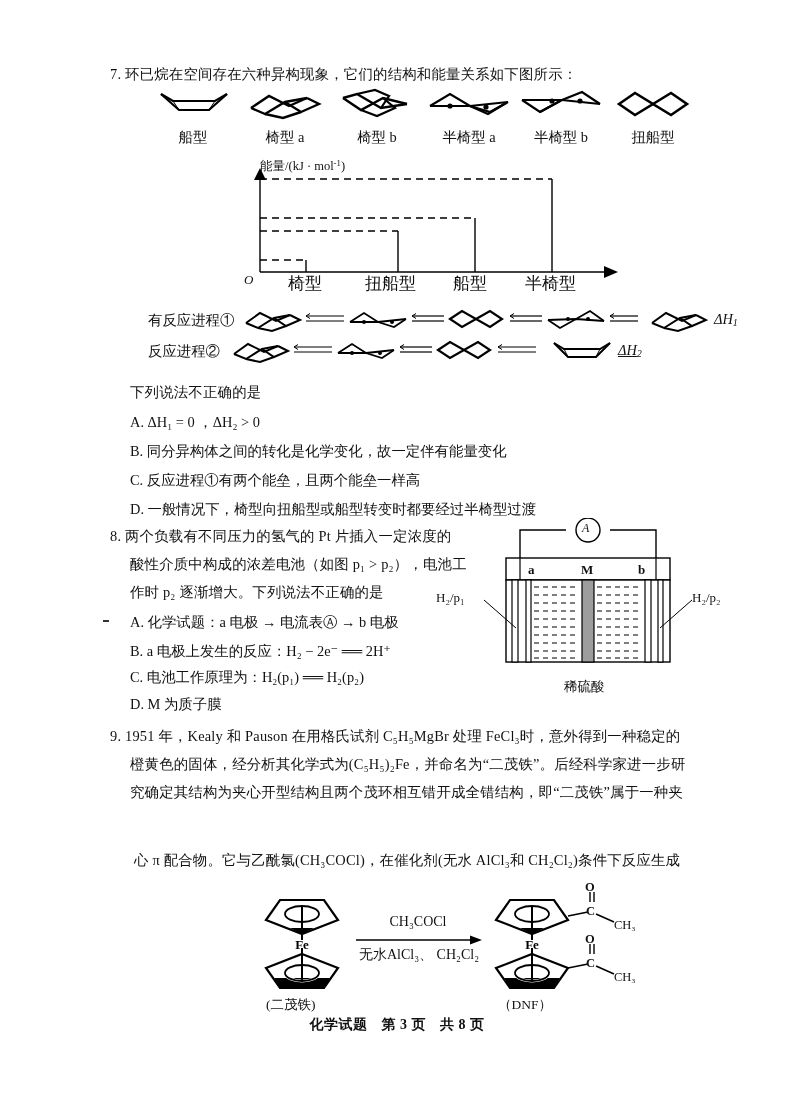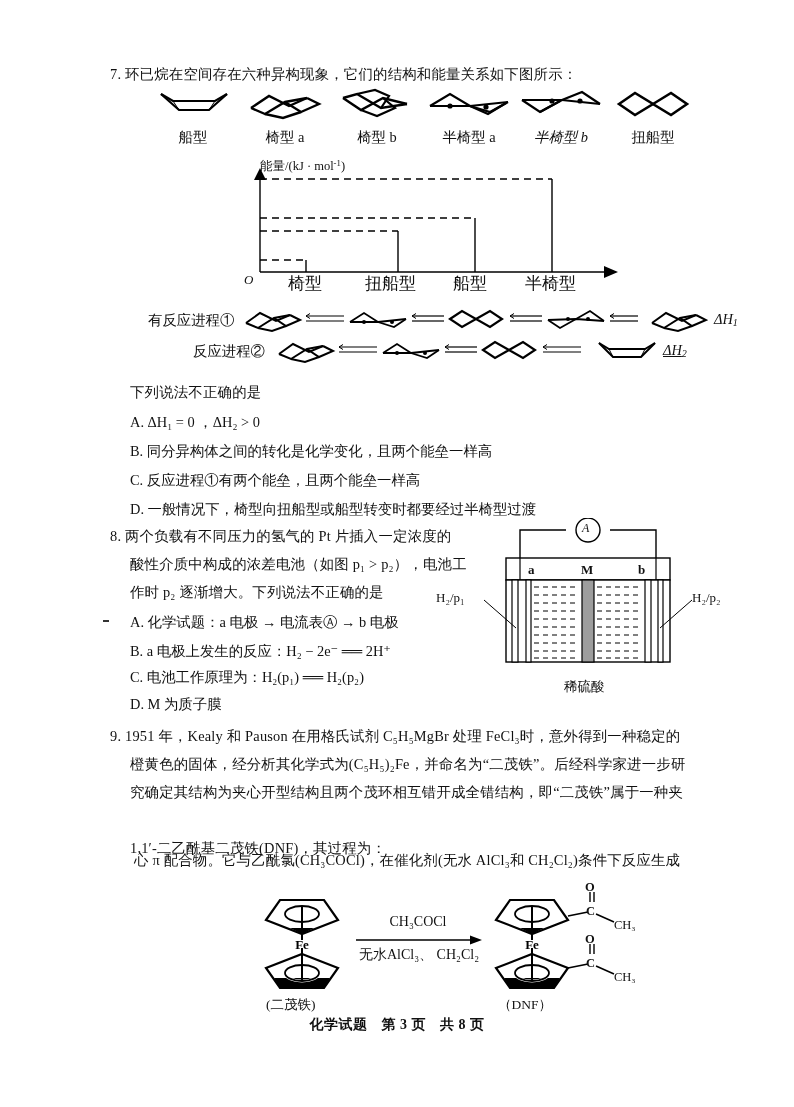--- a/index.html
+++ b/index.html
@@ -101,21 +101,21 @@
       <svg width="86" height="34" viewBox="0 0 86 34">
         <path d="M4 18 L24 6 L44 18 L64 24 L82 14" fill="none" stroke="#000" stroke-width="2.2"></path>
         <path d="M4 18 L44 18 L82 14" fill="none" stroke="#000" stroke-width="2.2"></path>
         <path d="M44 18 L62 26 L80 15" fill="none" stroke="#000" stroke-width="2.2"></path>
         <circle cx="24" cy="18" r="2.6" fill="#000"></circle>
         <circle cx="60" cy="19" r="2.6" fill="#000"></circle>
       </svg>
       <div class="lbl">半椅型 a</div>
     </div>
 
-    <div class="conf" style="left:368px;font-style:italic;">
+    <div class="conf" style="left:368px;">
       <svg width="86" height="34" viewBox="0 0 86 34">
         <path d="M4 12 L22 24 L44 12 L64 4 L82 16" fill="none" stroke="#000" stroke-width="2.2"></path>
         <path d="M4 12 L44 12 L82 16" fill="none" stroke="#000" stroke-width="2.2"></path>
         <path d="M22 24 L42 13" fill="none" stroke="#000" stroke-width="2.2"></path>
         <circle cx="34" cy="13" r="2.6" fill="#000"></circle>
         <circle cx="62" cy="13" r="2.6" fill="#000"></circle>
       </svg>
       <div class="lbl">半椅型 b</div>
     </div>
 
@@ -218,21 +218,21 @@
         <path d="M4 16 L16 21 L32 11 L48 8" fill="none" stroke="#000" stroke-width="2"></path>
         <path d="M48 8 L58 13 L44 19 L32 11" fill="none" stroke="#000" stroke-width="2"></path>
         <path d="M16 21 L30 24 L44 19" fill="none" stroke="#000" stroke-width="2"></path>
       </g>
     </svg>
     <div class="dh" style="left:566px;">
       <span>ΔH</span><sub>1</sub>
     </div>
   </div>
 
-  <div class="rp" style="top:336px; width:540px; height:26px;margin-left:45px;">
+  <div class="rp" style="top:336px; width:540px; height:26px;">
     <div class="lab">反应进程②</div>
     <svg width="330" height="28" viewBox="0 0 330 28" style="position:absolute; left:80px; top:0;">
       <g transform="translate(2,2)">
         <path d="M4 16 L18 6 L34 14 L48 8" fill="none" stroke="#000" stroke-width="2"></path>
         <path d="M4 16 L16 21 L32 11 L48 8" fill="none" stroke="#000" stroke-width="2"></path>
         <path d="M48 8 L58 13 L44 19 L32 11" fill="none" stroke="#000" stroke-width="2"></path>
         <path d="M16 21 L30 24 L44 19" fill="none" stroke="#000" stroke-width="2"></path>
       </g>
       <g stroke="#000" stroke-width="1.2" fill="none">
         <path d="M66 11 L104 11"></path>
@@ -266,21 +266,21 @@
       <path d="M18 13 L22 21 M54 13 L50 21" fill="none" stroke="#000" stroke-width="1"></path>
     </svg>
     <div class="dh" style="left:470px;text-decoration:underline;">
       <span>ΔH</span><sub>2</sub>
     </div>
   </div>
 
   <div class="q qtext" style="left:130px; top:378px;">下列说法不正确的是</div>
 
   <div class="q opt" style="left:110px; top:408px;">A. ΔH₁ = 0 ，ΔH₂ &gt; 0</div>
-  <div class="q opt" style="left:110px; top:437px;">B. 同分异构体之间的转化是化学变化，且两个能垒一样高</div>
+  <div class="q opt" style="left:110px; top:437px;">B. 同分异构体之间的转化是化学变化，故一定伴有能量变化</div>
   <div class="q opt" style="left:110px; top:466px;">C. 反应进程①有两个能垒，且两个能垒一样高</div>
   <div class="q opt" style="left:110px; top:495px;">D. 一般情况下，椅型向扭船型或船型转变时都要经过半椅型过渡</div>
 
   <div class="q qtext" style="left:110px; top:522px; width:370px;">
     <span>8.</span>
     <span>两个负载有不同压力的氢气的 Pt 片插入一定浓度的</span>
   </div>
   <div class="q qtext" style="left:130px; top:550px; width:360px;">酸性介质中构成的浓差电池（如图 p₁ &gt; p₂），电池工</div>
   <div class="q qtext" style="left:130px; top:578px; width:360px;">作时 p₂ 逐渐增大。下列说法不正确的是</div>
 
@@ -352,21 +352,20 @@
     <div class="cap">稀硫酸</div>
   </div>
 
   <div class="q qtext" style="left:110px; top:722px; width:620px;">
     <span>9.</span>
     <span>1951 年，Kealy 和 Pauson 在用格氏试剂 C₅H₅MgBr 处理 FeCl₃时，意外得到一种稳定的</span>
   </div>
   <div class="q qtext" style="left:130px; top:750px; width:600px;">橙黄色的固体，经分析其化学式为(C₅H₅)₂Fe，并命名为“二茂铁”。后经科学家进一步研</div>
   <div class="q qtext" style="left:130px; top:778px; width:600px;">究确定其结构为夹心开型结构且两个茂环相互错开成全错结构，即“二茂铁”属于一种夹</div>
   <div class="q qtext" style="left:134px; top:806px; width:600px;margin-top:40px;">心 π 配合物。它与乙酰氯(CH₃COCl)，在催化剂(无水 AlCl₃和 CH₂Cl₂)条件下反应生成</div>
-  <div class="q qtext" style="left:130px; top:834px; width:600px;">1,1′-二乙酰基二茂铁(DNF)，其过程为：</div>
 
   <div class="scheme">
 
     <svg width="110" height="100" viewBox="0 0 110 100" style="position:absolute;left:10px;top:2px;">
 
       <path d="M16 26 L30 6 L74 6 L88 26 L52 40 Z" fill="none" stroke="#000" stroke-width="2.2"></path>
       <ellipse cx="52" cy="20" rx="17" ry="8" fill="none" stroke="#000" stroke-width="1.8"></ellipse>
       <path d="M52 13 L52 46" stroke="#000" stroke-width="2"></path>
       <path d="M52 40 L40 34 L64 34 Z" fill="#000"></path>
 

